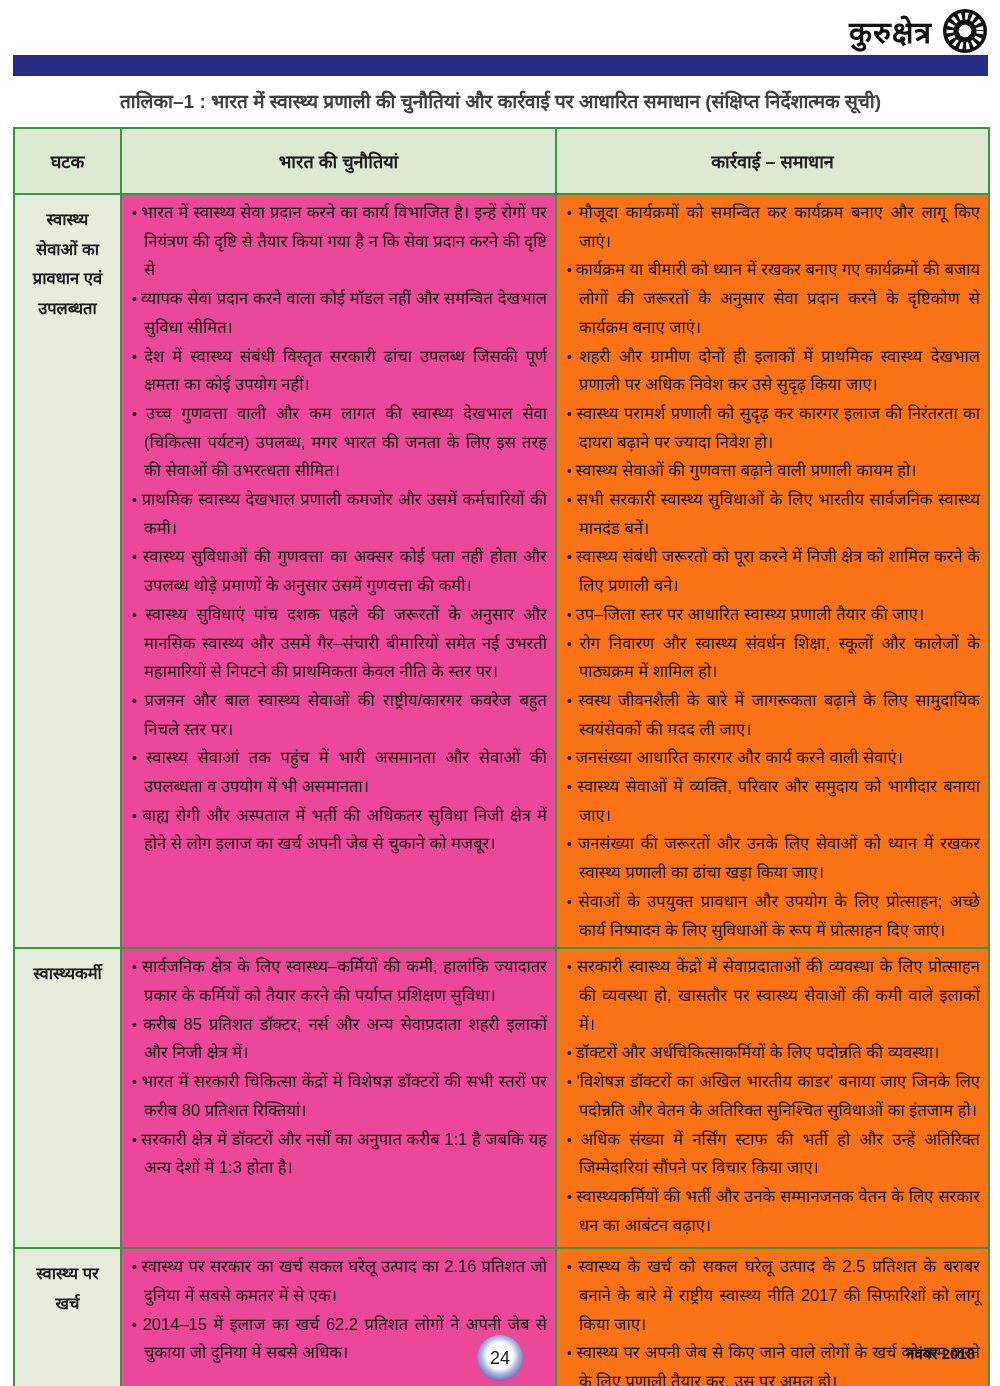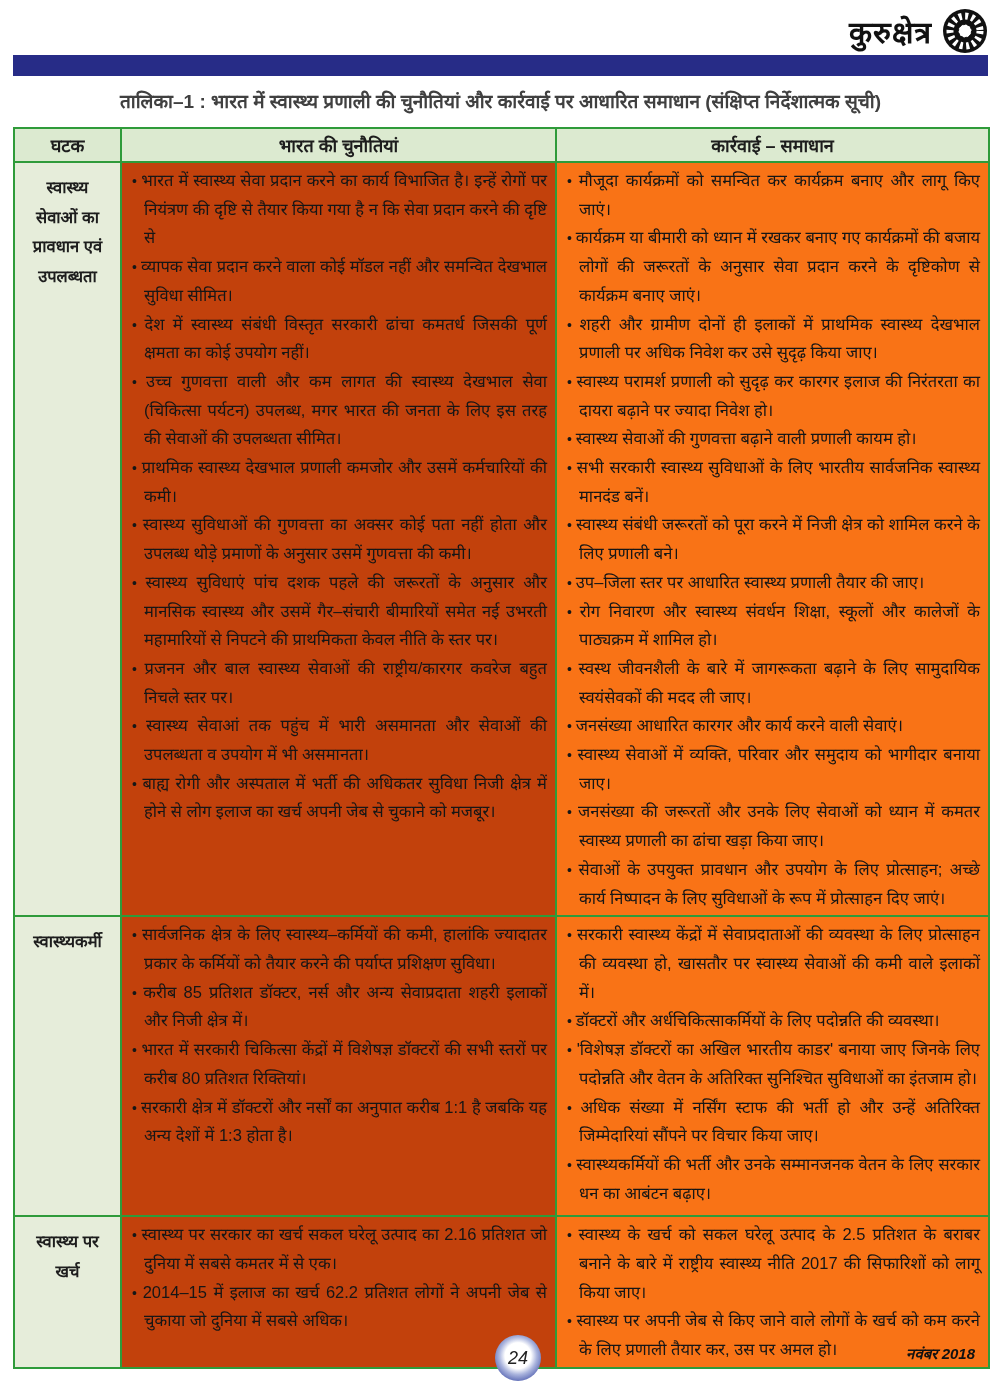--- a/index.html
+++ b/index.html
@@ -20,35 +20,35 @@
     border-collapse:collapse;table-layout:fixed;background:#e9efe0;
   }
   table.health-table col.c1{width:107px;}
   table.health-table col.c2{width:435px;}
   table.health-table col.c3{width:433px;}
   table.health-table th, table.health-table td{
     border:2px solid #2f9b3a;vertical-align:top;
   }
   table.health-table th{
     background:#dcead0;font-size:18px;font-weight:bold;color:#1d1d1d;
-    text-align:center;padding:4px 4px;height:22px;vertical-align:middle;
+    text-align:center;padding:20px 4px;height:22px;vertical-align:middle;
   }
   td.component-cell{
     background:#e6edda;text-align:center;font-size:16.5px;font-weight:bold;
     padding:10px 16px;line-height:1.8;color:#1d1d1d;
   }
-  td.bullets-cell{background:#c2410c;padding:3px 8px 3px 6px;}
+  td.bullets-cell{background:#ec4899;padding:3px 8px 3px 6px;}
   td.solutions-cell{background:#f97316;}
   ul.bullet-list{margin:0;padding:0;list-style:none;}
   ul.bullet-list li{
     font-size:16.5px;line-height:1.74;text-align:justify;
     padding-left:16px;text-indent:-12px;color:#161616;
   }
   ul.bullet-list li::before{content:"• ";font-size:14px;}
-  .footer{position:absolute;left:18px;right:0;top:1325px;height:61px;font-style:italic;}
+  .footer{position:absolute;left:0;right:0;top:1325px;height:61px;}
   .page-number-badge{
     position:absolute;left:477px;top:10px;width:46px;height:46px;border-radius:50%;
     background:radial-gradient(circle at 50% 45%, #ffffff 0 38%, #aab4dd 55%, #3d4da5 85%, #2d3a8c 100%);
     display:flex;align-items:center;justify-content:center;
     font-size:18px;color:#222;
   }
   .issue-date{position:absolute;right:25px;top:18px;font-size:15px;font-weight:bold;color:#111;}
 </style>
 </head>
 <body>
@@ -80,22 +80,22 @@
       <th>कार्रवाई – समाधान</th>
     </tr>
   </thead>
   <tbody>
     <tr style="height:703px;">
       <td class="component-cell">स्वास्थ्य सेवाओं का प्रावधान एवं उपलब्धता</td>
       <td class="bullets-cell">
         <ul class="bullet-list">
             <li>भारत में स्वास्थ्य सेवा प्रदान करने का कार्य विभाजित है। इन्हें रोगों पर नियंत्रण की दृष्टि से तैयार किया गया है न कि सेवा प्रदान करने की दृष्टि से</li>
             <li>व्यापक सेवा प्रदान करने वाला कोई मॉडल नहीं और समन्वित देखभाल सुविधा सीमित।</li>
-            <li>देश में स्वास्थ्य संबंधी विस्तृत सरकारी ढांचा कमतर्ध जिसकी पूर्ण क्षमता का कोई उपयोग नहीं।</li>
-            <li>उच्च गुणवत्ता वाली और कम लागत की स्वास्थ्य देखभाल सेवा (चिकित्सा पर्यटन) उपलब्ध, मगर भारत की जनता के लिए इस तरह की सेवाओं की उपलब्धता सीमित।</li>
+            <li>देश में स्वास्थ्य संबंधी विस्तृत सरकारी ढांचा उपलब्ध जिसकी पूर्ण क्षमता का कोई उपयोग नहीं।</li>
+            <li>उच्च गुणवत्ता वाली और कम लागत की स्वास्थ्य देखभाल सेवा (चिकित्सा पर्यटन) उपलब्ध, मगर भारत की जनता के लिए इस तरह की सेवाओं की उभरत्धता सीमित।</li>
             <li>प्राथमिक स्वास्थ्य देखभाल प्रणाली कमजोर और उसमें कर्मचारियों की कमी।</li>
             <li>स्वास्थ्य सुविधाओं की गुणवत्ता का अक्सर कोई पता नहीं होता और उपलब्ध थोड़े प्रमाणों के अनुसार उसमें गुणवत्ता की कमी।</li>
             <li>स्वास्थ्य सुविधाएं पांच दशक पहले की जरूरतों के अनुसार और मानसिक स्वास्थ्य और उसमें गैर–संचारी बीमारियों समेत नई उभरती महामारियों से निपटने की प्राथमिकता केवल नीति के स्तर पर।</li>
             <li>प्रजनन और बाल स्वास्थ्य सेवाओं की राष्ट्रीय/कारगर कवरेज बहुत निचले स्तर पर।</li>
             <li>स्वास्थ्य सेवाआं तक पहुंच में भारी असमानता और सेवाओं की उपलब्धता व उपयोग में भी असमानता।</li>
             <li>बाह्य रोगी और अस्पताल में भर्ती की अधिकतर सुविधा निजी क्षेत्र में होने से लोग इलाज का खर्च अपनी जेब से चुकाने को मजबूर।</li>
           </ul>
       </td>
       <td class="bullets-cell solutions-cell">
         <ul class="bullet-list">
@@ -104,21 +104,21 @@
             <li>शहरी और ग्रामीण दोनों ही इलाकों में प्राथमिक स्वास्थ्य देखभाल प्रणाली पर अधिक निवेश कर उसे सुदृढ़ किया जाए।</li>
             <li>स्वास्थ्य परामर्श प्रणाली को सुदृढ़ कर कारगर इलाज की निरंतरता का दायरा बढ़ाने पर ज्यादा निवेश हो।</li>
             <li>स्वास्थ्य सेवाओं की गुणवत्ता बढ़ाने वाली प्रणाली कायम हो।</li>
             <li>सभी सरकारी स्वास्थ्य सुविधाओं के लिए भारतीय सार्वजनिक स्वास्थ्य मानदंड बनें।</li>
             <li>स्वास्थ्य संबंधी जरूरतों को पूरा करने में निजी क्षेत्र को शामिल करने के लिए प्रणाली बने।</li>
             <li>उप–जिला स्तर पर आधारित स्वास्थ्य प्रणाली तैयार की जाए।</li>
             <li>रोग निवारण और स्वास्थ्य संवर्धन शिक्षा, स्कूलों और कालेजों के पाठ्यक्रम में शामिल हो।</li>
             <li>स्वस्थ जीवनशैली के बारे में जागरूकता बढ़ाने के लिए सामुदायिक स्वयंसेवकों की मदद ली जाए।</li>
             <li>जनसंख्या आधारित कारगर और कार्य करने वाली सेवाएं।</li>
             <li>स्वास्थ्य सेवाओं में व्यक्ति, परिवार और समुदाय को भागीदार बनाया जाए।</li>
-            <li>जनसंख्या की जरूरतों और उनके लिए सेवाओं को ध्यान में कमतर स्वास्थ्य प्रणाली का ढांचा खड़ा किया जाए।</li>
+            <li>जनसंख्या की जरूरतों और उनके लिए सेवाओं को ध्यान में रखकर स्वास्थ्य प्रणाली का ढांचा खड़ा किया जाए।</li>
             <li>सेवाओं के उपयुक्त प्रावधान और उपयोग के लिए प्रोत्साहन; अच्छे कार्य निष्पादन के लिए सुविधाओं के रूप में प्रोत्साहन दिए जाएं।</li>
           </ul>
       </td>
     </tr>
     <tr style="height:300px;">
       <td class="component-cell">स्वास्थ्यकर्मी</td>
       <td class="bullets-cell">
         <ul class="bullet-list">
             <li>सार्वजनिक क्षेत्र के लिए स्वास्थ्य–कर्मियों की कमी, हालांकि ज्यादातर प्रकार के कर्मियों को तैयार करने की पर्याप्त प्रशिक्षण सुविधा।</li>
             <li>करीब 85 प्रतिशत डॉक्टर, नर्स और अन्य सेवाप्रदाता शहरी इलाकों और निजी क्षेत्र में।</li>

